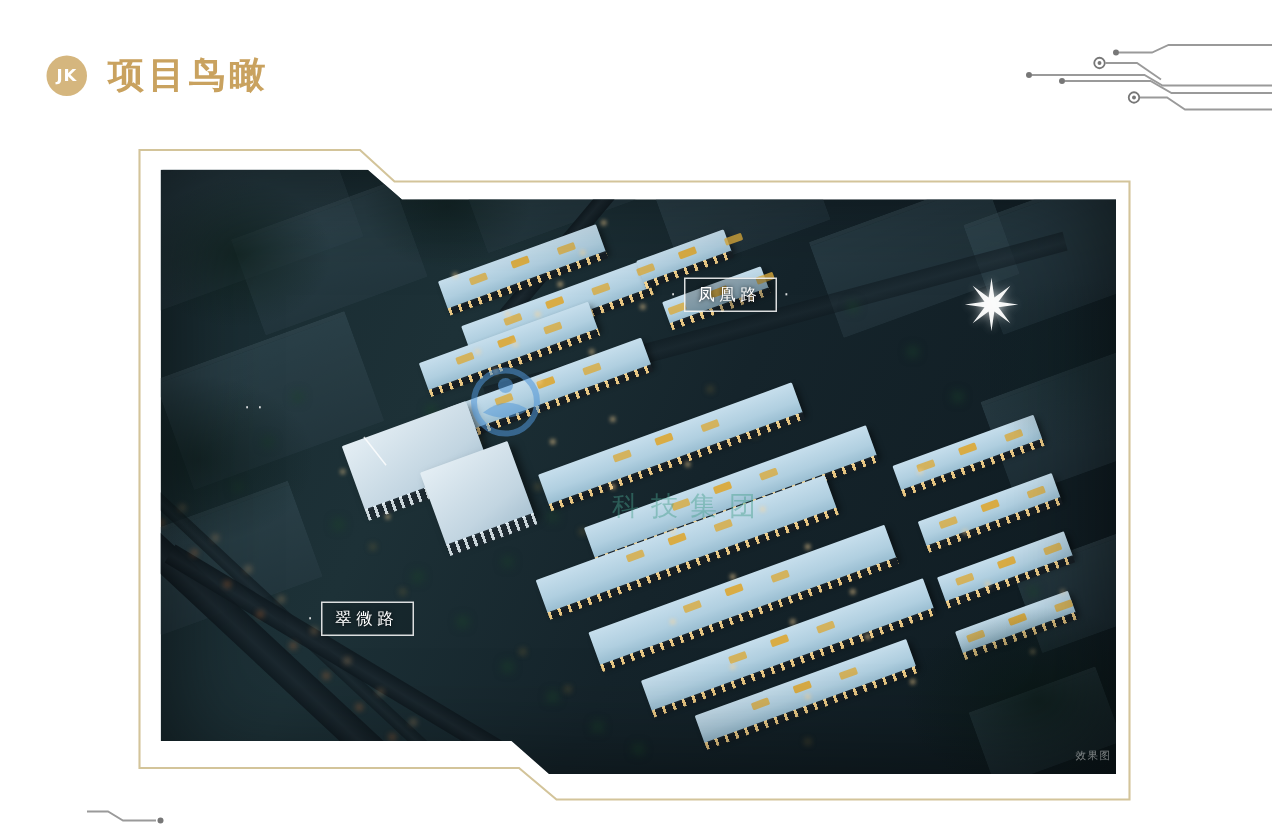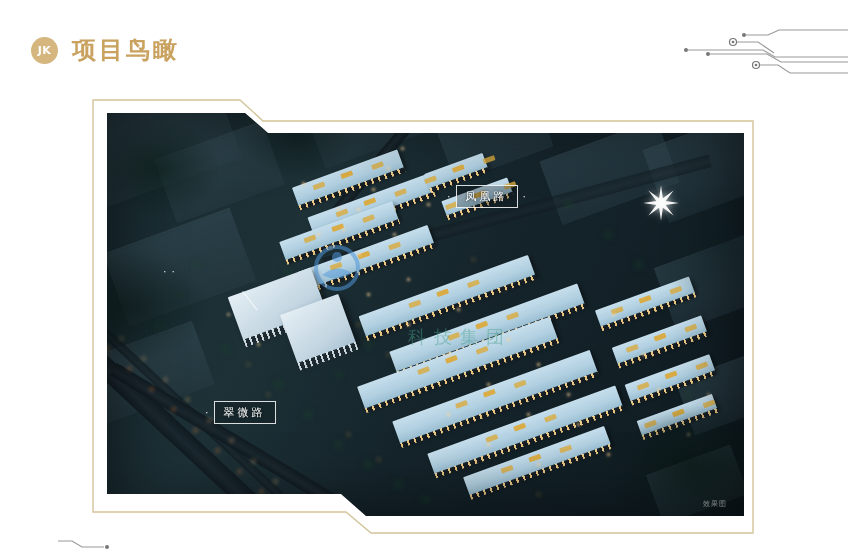--- a/index.html
+++ b/index.html
@@ -113,21 +113,21 @@
   .compass{position:absolute;z-index:5;filter:drop-shadow(0 0 3px rgba(255,255,255,.7));}
 
   
   .watermark{position:absolute;left:205px;top:112px;width:340px;height:95px;z-index:6;pointer-events:none;}
   .wm-logo{position:absolute;left:0;top:18px;width:50px;height:50px;}
   .wm-main{position:absolute;left:56px;top:0;font-size:44px;font-weight:bold;letter-spacing:9px;
     color:rgba(100,165,225,.28);-webkit-text-stroke:1.5px rgba(80,150,215,.6);white-space:nowrap;}
   .wm-sub{position:absolute;left:96px;top:56px;font-size:18px;letter-spacing:8px;
     color:rgba(70,160,140,.45);white-space:nowrap;margin-top:44px;}
 
-  .corner-note{position:absolute;left:596px;top:386px;font-size:7px;color:rgba(255,255,255,.45);
+  .corner-note{position:absolute;left:610px;top:386px;font-size:7px;color:rgba(255,255,255,.45);
     letter-spacing:1px;z-index:5;}
 </style>
 </head>
 <body>
 
 <div id="slide">
 
   <div class="jk-badge">
     <span>JK</span>
   </div>

